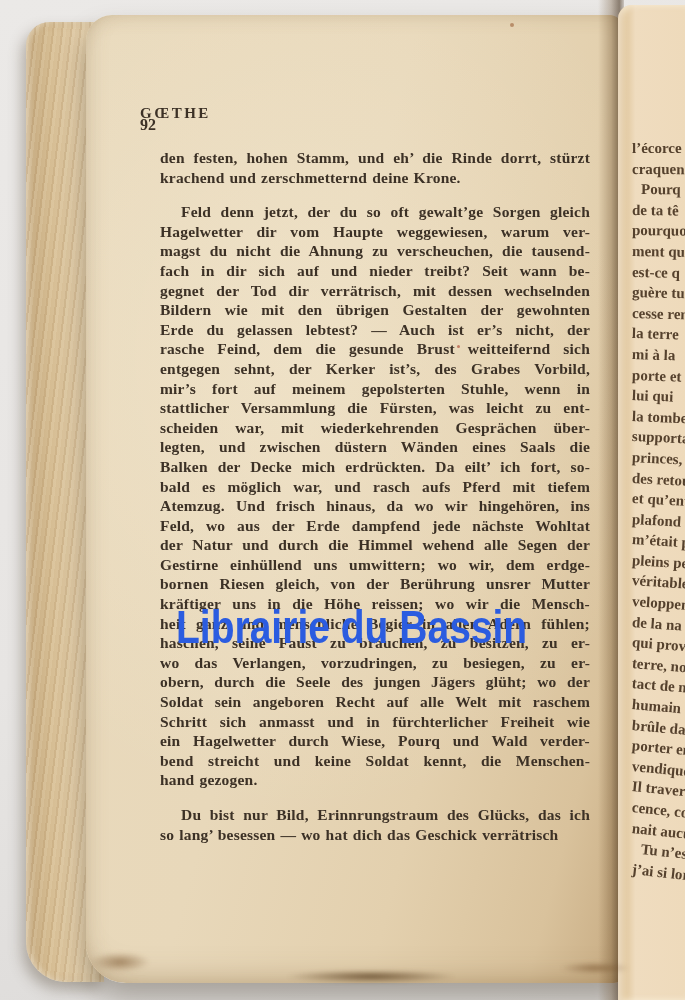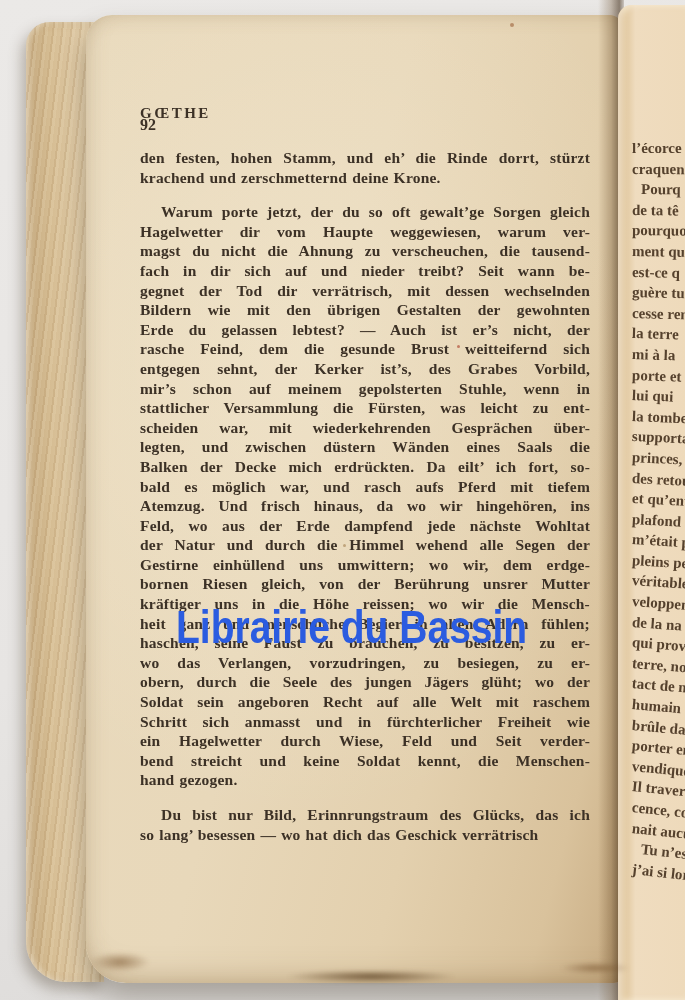--- a/index.html
+++ b/index.html
@@ -26,21 +26,21 @@
   .right-page{position:absolute;left:618px;top:5px;width:67px;height:995px;border-radius:14px 0 0 0;
     background:linear-gradient(to right,#caa97e 0%,#e0c69c 10%,#efdcbf 26%,#eedabb 100%);
     box-shadow:inset 5px 0 6px rgba(255,248,230,.65);}
   
   .page-num{position:absolute;left:140px;top:117px;font:bold 16px/1 "Liberation Serif",serif;color:var(--ink,#3c3126);}
   .running-header{position:absolute;left:140px;top:106px;width:450px;text-align:left;
     font:bold 15px/1 "Liberation Serif",serif;letter-spacing:2.5px;color:var(--ink,#3c3126);}
   .body-text{position:absolute;left:140px;top:148px;width:450px;color:var(--ink,#3c3126);
     font:bold 15.5px/19.6px "Liberation Serif",serif;letter-spacing:.2px;word-spacing:1px;}
   .para + .para{margin-top:15px;}
-  .bline{height:19.6px;overflow:hidden;text-align:justify;text-align-last:justify;box-sizing:border-box;}
+  .bline{height:19.6px;overflow:hidden;text-align:justify;text-align-last:justify;box-sizing:border-box;margin-left:20px;}
   .bline.end{text-align-last:left;}
   .bline.indent{padding-left:21px;}
   .right-text{position:absolute;left:632px;top:138px;width:80px;color:#55412d;
     font:bold 15px/20.6px "Liberation Serif",serif;}
   .frag{white-space:nowrap;transform-origin:left center;}
   .frag.indent{padding-left:9px;}
   
   .smudge{position:absolute;border-radius:50%;filter:blur(2px);}
   .smudge.s1{left:286px;top:970px;width:170px;height:13px;background:radial-gradient(closest-side,rgba(80,52,22,.75),rgba(80,52,22,0));}
   .smudge.s2{left:90px;top:952px;width:60px;height:20px;background:radial-gradient(closest-side,rgba(110,70,30,.55),rgba(110,70,30,0));}
@@ -67,48 +67,48 @@
   </div>
 
   <div class="page-num">92</div>
   <div class="running-header">GŒTHE</div>
   <div class="body-text" id="body-text">
       <div class="para">
         <div class="bline">den festen, hohen Stamm, und eh’ die Rinde dorrt, stürzt</div>
         <div class="bline end">krachend und zerschmetternd deine Krone.</div>
       </div>
       <div class="para">
-        <div class="bline indent">Warum porte jetzt, der du so oft gewalt’ge Sorgen gleich</div>
+        <div class="bline indent">Feld denn jetzt, der du so oft gewalt’ge Sorgen gleich</div>
         <div class="bline">Hagelwetter dir vom Haupte weggewiesen, warum ver-</div>
         <div class="bline">magst du nicht die Ahnung zu verscheuchen, die tausend-</div>
         <div class="bline">fach in dir sich auf und nieder treibt?  Seit wann be-</div>
         <div class="bline">gegnet der Tod dir verrätrisch, mit dessen wechselnden</div>
         <div class="bline">Bildern wie mit den übrigen Gestalten der gewohnten</div>
         <div class="bline">Erde du gelassen lebtest? — Auch ist er’s nicht, der</div>
         <div class="bline">rasche Feind, dem die gesunde Brust weitteifernd sich</div>
         <div class="bline">entgegen sehnt, der Kerker ist’s, des Grabes Vorbild,</div>
-        <div class="bline">mir’s schon auf meinem gepolsterten Stuhle, wenn in</div>
+        <div class="bline">mir’s fort auf meinem gepolsterten Stuhle, wenn in</div>
         <div class="bline">stattlicher Versammlung die Fürsten, was leicht zu ent-</div>
         <div class="bline">scheiden war, mit wiederkehrenden Gesprächen über-</div>
         <div class="bline">legten, und zwischen düstern Wänden eines Saals die</div>
         <div class="bline">Balken der Decke mich erdrückten.  Da eilt’ ich fort, so-</div>
         <div class="bline">bald es möglich war, und rasch aufs Pferd mit tiefem</div>
         <div class="bline">Atemzug.  Und frisch hinaus, da wo wir hingehören, ins</div>
         <div class="bline">Feld, wo aus der Erde dampfend jede nächste Wohltat</div>
         <div class="bline">der Natur und durch die Himmel wehend alle Segen der</div>
         <div class="bline">Gestirne einhüllend uns umwittern; wo wir, dem erdge-</div>
         <div class="bline">bornen Riesen gleich, von der Berührung unsrer Mutter</div>
         <div class="bline">kräftiger uns in die Höhe reissen; wo wir die Mensch-</div>
         <div class="bline">heit ganz und menschliche Begier in allen Adern fühlen;</div>
         <div class="bline">haschen, seine Faust zu brauchen, zu besitzen, zu er-</div>
         <div class="bline">wo das Verlangen, vorzudringen, zu besiegen, zu er-</div>
         <div class="bline">obern, durch die Seele des jungen Jägers glüht; wo der</div>
         <div class="bline">Soldat sein angeboren Recht auf alle Welt mit raschem</div>
         <div class="bline">Schritt sich anmasst und in fürchterlicher Freiheit wie</div>
-        <div class="bline">ein Hagelwetter durch Wiese, Feld und Seit verder-</div>
+        <div class="bline">ein Hagelwetter durch Wiese, Pourq und Wald verder-</div>
         <div class="bline">bend streicht und keine Soldat kennt, die Menschen-</div>
         <div class="bline end">hand gezogen.</div>
       </div>
       <div class="para">
         <div class="bline indent">Du bist nur Bild, Erinnrungstraum des Glücks, das ich</div>
         <div class="bline end">so lang’ besessen — wo hat dich das Geschick verrätrisch</div>
       </div>
     </div>
 
   <div class="gutter"></div>

